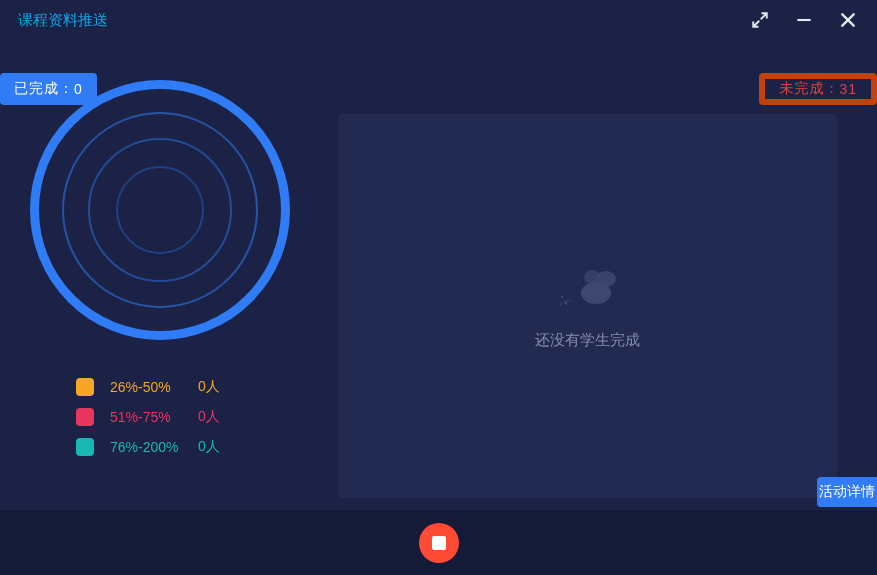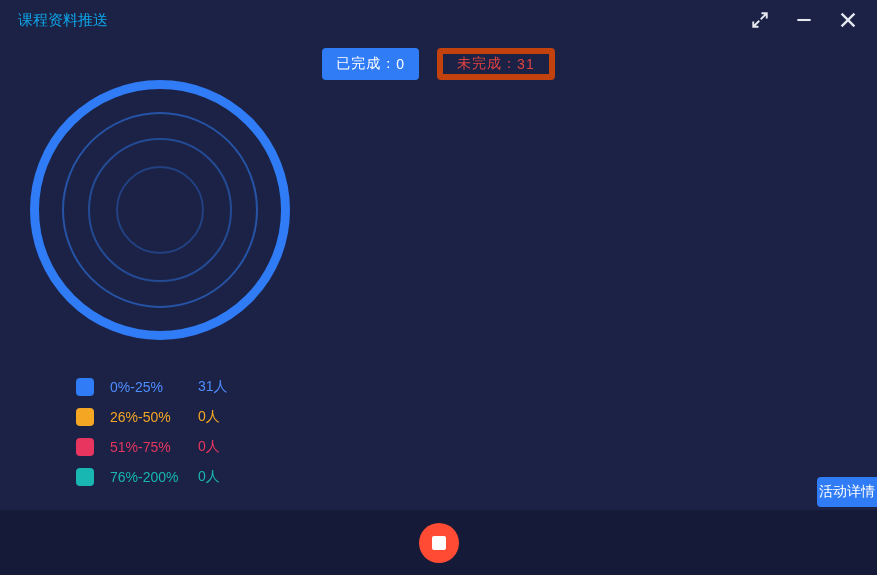--- a/index.html
+++ b/index.html
@@ -11,21 +11,21 @@
   .titlebar .spacer{flex:1}
   .win-btn{width:30px;height:30px;margin-left:14px;display:flex;align-items:center;justify-content:center;cursor:pointer}
   .win-btn svg{stroke:#e6e8f0;stroke-width:2.5;fill:none}
 
   
 
   
   .main{position:absolute;top:40px;left:0;right:0;bottom:65px}
 
   
-  .tabs{display:flex;justify-content:center;gap:18px;margin-top:8px}
+  .tabs{display:flex;justify-content:space-between;gap:18px;margin-top:33px}
   .tab{height:32px;padding:0 14px;border-radius:4px;font-size:14px;display:flex;align-items:center;cursor:pointer;letter-spacing:1px}
   .tab.done{background:#2f7cf6;color:#fff}
   .tab.undone{border:6px solid #c2410c;color:#e0423f;background:transparent}
 
   
   .left{position:absolute;left:20px;top:40px;width:280px}
   .donut-wrap{width:260px;height:260px;position:relative;margin:0 auto}
   .ring{position:absolute;border-radius:50%;border-style:solid;border-color:#2f7cf6}
   .r1{inset:0;border-width:9px}
   .r2{inset:32px;border-width:2px;opacity:.55}
@@ -104,43 +104,51 @@
 
   <div class="left">
     <div class="donut-wrap">
       <div class="ring r1"></div>
       <div class="ring r2"></div>
       <div class="ring r3"></div>
       <div class="ring r4"></div>
     </div>
 
     <div class="legend">
-      <div class="legend-row t0">
-        <div class="swatch c0"></div>
-        <span class="lr-label">0%-25%</span>
-        <span class="lr-count"><span>31</span><span>人</span></span>
-      </div>
       <div class="legend-row t1">
         <div class="swatch c1"></div>
         <span class="lr-label">26%-50%</span>
         <span class="lr-count"><span>0</span><span>人</span></span>
       </div>
       <div class="legend-row t2">
         <div class="swatch c2"></div>
         <span class="lr-label">51%-75%</span>
         <span class="lr-count"><span>0</span><span>人</span></span>
       </div>
       <div class="legend-row t3">
         <div class="swatch c3"></div>
         <span class="lr-label">76%-200%</span>
         <span class="lr-count"><span>0</span><span>人</span></span>
       </div>
     </div>
   </div>
 
+  <div class="content-panel">
+    <div class="bee">
+      <svg width="64" height="50" viewBox="0 0 64 50">
+        <ellipse cx="40" cy="30" rx="15" ry="11"></ellipse>
+        <ellipse cx="50" cy="16" rx="10" ry="8" opacity="0.85"></ellipse>
+        <ellipse cx="36" cy="14" rx="8" ry="7" opacity="0.75"></ellipse>
+        <circle cx="10" cy="40" r="1.5"></circle>
+        <circle cx="6" cy="34" r="1.2"></circle>
+        <path d="M4 42 Q10 36 18 38" stroke="#565f87" stroke-width="1.2" fill="none" stroke-dasharray="2 2"></path>
+      </svg>
+    </div>
+    <div class="empty-text">还没有学生完成</div>
+  </div>
 
 </div>
 
 <div class="detail-btn">活动详情</div>
 
 <div class="footer">
   <div class="stop-btn">
     <div class="sq"></div>
   </div>
 </div>

